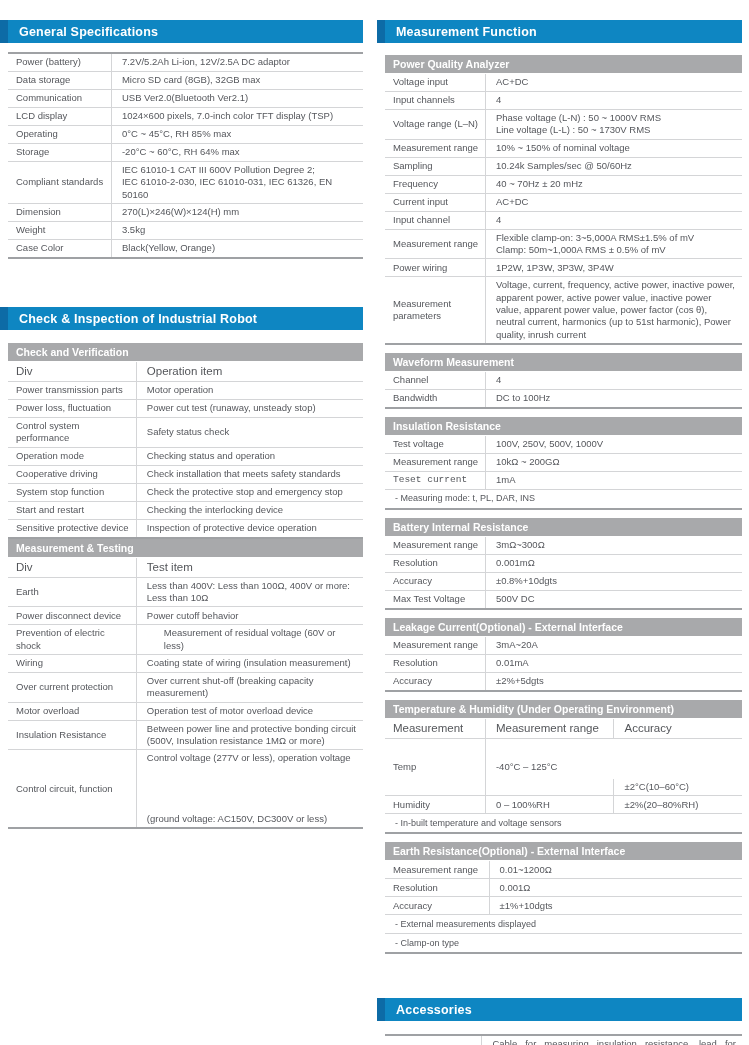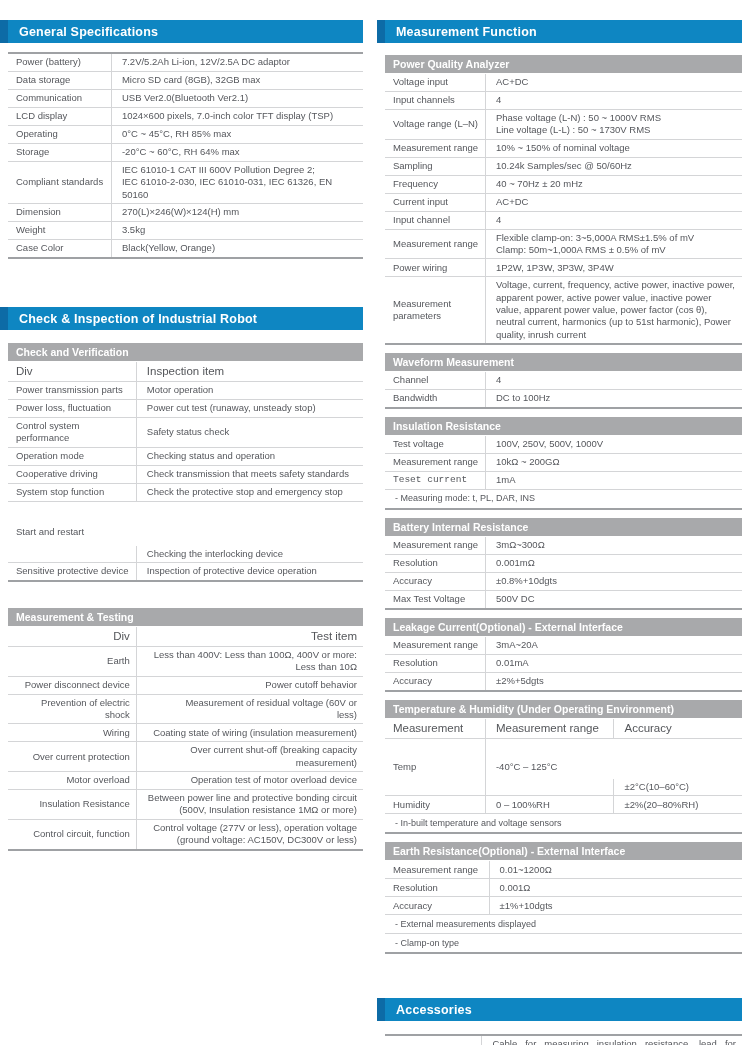--- a/index.html
+++ b/index.html
@@ -23,21 +23,21 @@
   .bar-gap{margin-bottom:9px;}
   .bar-gap-lg{margin-bottom:13px;}
 
   .band{
     height:18px;background:#a8a9ab;color:#ffffff;
     font-weight:bold;font-size:10.5px;
     display:flex;align-items:center;padding-left:8px;
     margin-bottom:1px;
   }
   .mt8{margin-top:8px;}
-  .mt9{margin-top:26px;text-align:right;}
+  .mt9{margin-top:0;}
   .mt12{margin-top:12px;}
   .mt44{margin-top:44px;}
   .mt48{margin-top:48px;}
 
   .spec-table{
     border-bottom:2px solid #9fa1a4;
     font-size:9.5px;line-height:1.3;
   }
   .spec-table.top-border{border-top:2px solid #9fa1a4;}
   .trow{display:flex;align-items:stretch;min-height:17px;}
@@ -156,21 +156,21 @@
       <span>Check &amp; Inspection of Industrial Robot</span>
     </div>
     <div>
         <div class="band">Check and Verification</div>
         <div class="spec-table">
           <div class="trow head-row">
             <div class="tc tc-label" style="flex: 0 0 36%;">
               <span class="cell-line">Div</span>
             </div>
             <div class="tc tc-value" style="flex: 1 1 auto; min-width: 0px;">
-              <span class="cell-line">Inspection item</span>
+              <span class="cell-line">Operation item</span>
             </div>
           </div>
           <div class="trow">
             <div class="tc tc-label" style="flex: 0 0 36%;">
               <span class="cell-line">Power transmission parts</span>
             </div>
             <div class="tc tc-value" style="flex: 1 1 auto; min-width: 0px;">
               <span class="cell-line">Motor operation</span>
             </div>
           </div>
@@ -196,36 +196,36 @@
             </div>
             <div class="tc tc-value" style="flex: 1 1 auto; min-width: 0px;">
               <span class="cell-line">Checking status and operation</span>
             </div>
           </div>
           <div class="trow">
             <div class="tc tc-label" style="flex: 0 0 36%;">
               <span class="cell-line">Cooperative driving</span>
             </div>
             <div class="tc tc-value" style="flex: 1 1 auto; min-width: 0px;">
-              <span class="cell-line">Check transmission that meets safety standards</span>
+              <span class="cell-line">Check installation that meets safety standards</span>
             </div>
           </div>
           <div class="trow">
             <div class="tc tc-label" style="flex: 0 0 36%;">
               <span class="cell-line">System stop function</span>
             </div>
             <div class="tc tc-value" style="flex: 1 1 auto; min-width: 0px;">
               <span class="cell-line">Check the protective stop and emergency stop</span>
             </div>
           </div>
           <div class="trow">
             <div class="tc tc-label" style="flex: 0 0 36%;">
               <span class="cell-line">Start and restart</span>
             </div>
-            <div class="tc tc-value" style="flex: 1 1 auto; min-width: 0px; margin-top: 44px;">
+            <div class="tc tc-value" style="flex: 1 1 auto; min-width: 0px;">
               <span class="cell-line">Checking the interlocking device</span>
             </div>
           </div>
           <div class="trow">
             <div class="tc tc-label" style="flex: 0 0 36%;">
               <span class="cell-line">Sensitive protective device</span>
             </div>
             <div class="tc tc-value" style="flex: 1 1 auto; min-width: 0px;">
               <span class="cell-line">Inspection of protective device operation</span>
             </div>
@@ -297,21 +297,21 @@
             </div>
             <div class="tc tc-value" style="flex: 1 1 auto; min-width: 0px;">
               <span class="cell-line">Between power line and protective bonding circuit</span>
               <span class="cell-line">(500V, Insulation resistance 1MΩ or more)</span>
             </div>
           </div>
           <div class="trow">
             <div class="tc tc-label" style="flex: 0 0 36%;">
               <span class="cell-line">Control circuit, function</span>
             </div>
-            <div class="tc tc-value" style="flex: 1 1 auto; min-width: 0px;">
+            <div class="tc tc-value" style="flex: 1 1 auto; min-width: 0px; gap: 48px;">
               <span class="cell-line">Control voltage (277V or less), operation voltage</span>
               <span class="cell-line">(ground voltage: AC150V, DC300V or less)</span>
             </div>
           </div>
         </div>
       </div>
   </div>
 
   <div class="col col-right">
     <div class="blue-bar mt12" style="margin-top:0;align-items:center;">

